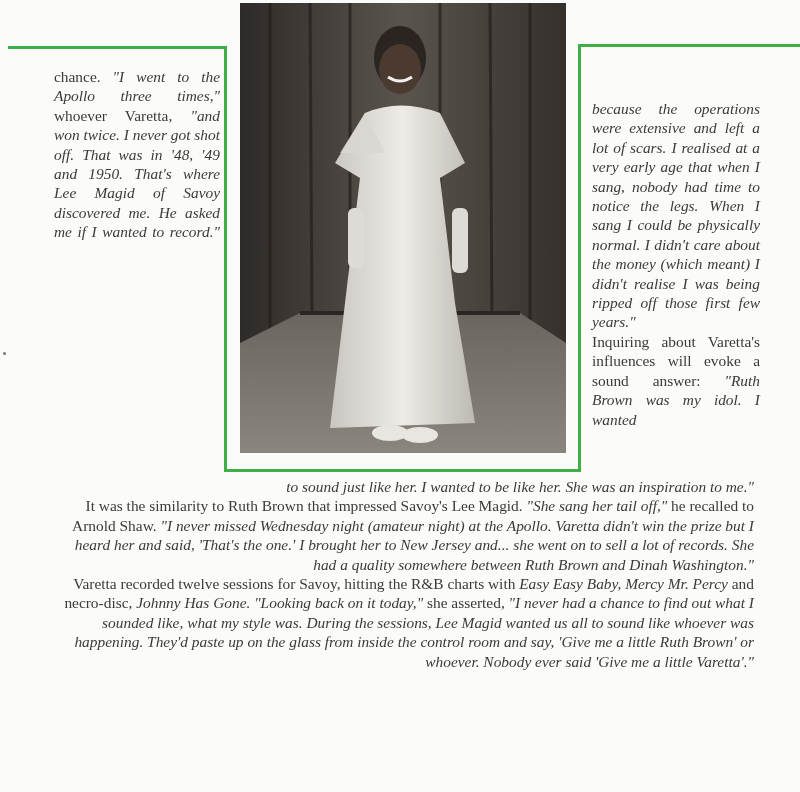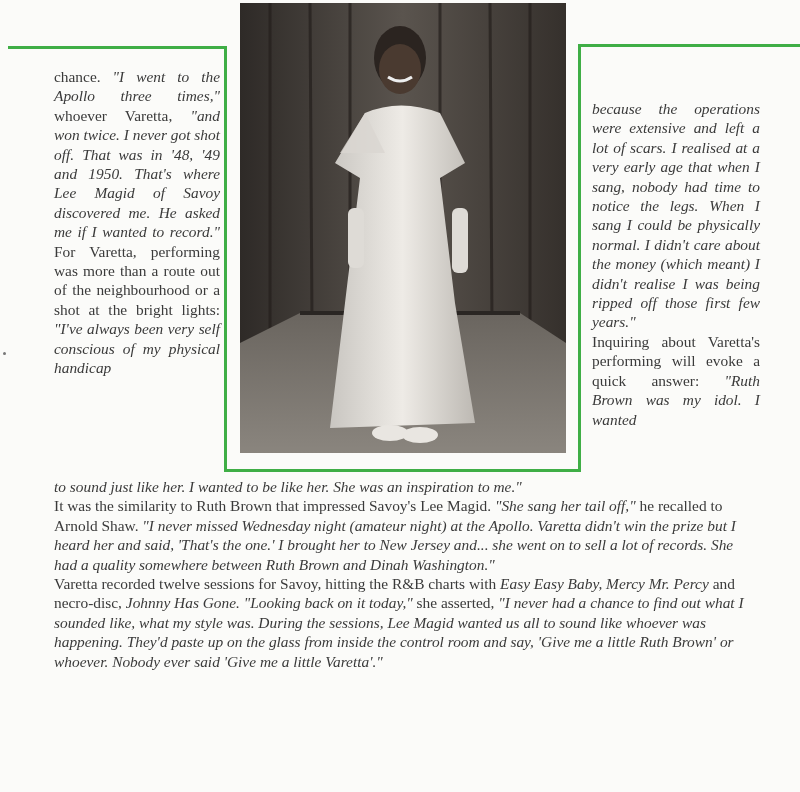--- a/index.html
+++ b/index.html
@@ -7,21 +7,21 @@
     width:800px; height:792px; background:#fbfbf9; position:relative; overflow:hidden;
     font-family:"Liberation Serif","DejaVu Serif",serif; color:#3a3a3a;
   }
   .gline { position:absolute; background:#3fae46; }
   .col { position:absolute; font-size:15.4px; line-height:19.4px; text-align:justify; }
   .col p { margin:0; }
   .col p.justify-last { text-align-last:justify; }
   i { font-style:italic; }
   .photo { position:absolute; left:240px; top:3px; width:326px; height:450px; overflow:hidden; background:#3e3a36; }
   .full { position:absolute; left:54px; top:477px; width:700px; font-size:15.4px; line-height:19.4px; }
-  .full p { margin:0; }
+  .full p { margin:0;text-align:right; }
   .dot { position:absolute; left:3px; top:352px; width:3px; height:3px; background:#777; border-radius:50%; }
 </style>
 </head>
 <body>
 
 <div class="gline" style="left:8px;top:46px;width:219px;height:3px;"></div>
 <div class="gline" style="left:224px;top:46px;width:3px;height:426px;"></div>
 <div class="gline" style="left:224px;top:469px;width:357px;height:3px;"></div>
 <div class="gline" style="left:578px;top:44px;width:3px;height:428px;"></div>
 <div class="gline" style="left:578px;top:44px;width:222px;height:3px;"></div>
@@ -65,25 +65,24 @@
     <path d="M100 150 L125 110 L145 150 Z" fill="#d9d6d1" opacity="0.8"></path>
     <rect x="108" y="205" width="16" height="60" rx="6" fill="#dedbd6"></rect>
     <rect x="212" y="205" width="16" height="65" rx="6" fill="#dedbd6"></rect>
     <ellipse cx="150" cy="430" rx="18" ry="8" fill="#e9e6e1"></ellipse>
     <ellipse cx="180" cy="432" rx="18" ry="8" fill="#e9e6e1"></ellipse>
   </svg>
 </div>
 
 <div class="col" style="left:54px;top:67px;width:166px;">
   <p class="justify-last"><span>chance. </span><i>"I went to the Apollo three times,"</i><span> whoever Varetta, </span><i>"and won twice. I never got shot off. That was in '48, '49 and 1950. That's where Lee Magid of Savoy discovered me. He asked me if I wanted to record."</i></p>
-  <p><span>For Varetta, performing was more than a route out of the neighbourhood or a shot at the bright lights: </span><i>"I've always been very self conscious of my physical handicap</i></p>
 </div>
 
 <div class="col" style="left:592px;top:67px;width:168px;margin-top:32px;">
   <p><i>because the operations were extensive and left a lot of scars. I realised at a very early age that when I sang, nobody had time to notice the legs. When I sang I could be physically normal. I didn't care about the money (which meant) I didn't realise I was being ripped off those first few years."</i></p>
-  <p><span>Inquiring about Varetta's performing will evoke a quick answer: </span><i>"Ruth Brown was my idol. I wanted</i></p>
+  <p><span>Inquiring about Varetta's influences will evoke a sound answer: </span><i>"Ruth Brown was my idol. I wanted</i></p>
 </div>
 
 <div class="full">
   <p><i>to sound just like her. I wanted to be like her. She was an inspiration to me."</i></p>
   <p><span>It was the similarity to Ruth Brown that impressed Savoy's Lee Magid. </span><i>"She sang her tail off,"</i><span> he recalled to Arnold Shaw. </span><i>"I never missed Wednesday night (amateur night) at the Apollo. Varetta didn't win the prize but I heard her and said, 'That's the one.' I brought her to New Jersey and... she went on to sell a lot of records. She had a quality somewhere between Ruth Brown and Dinah Washington."</i></p>
   <p><span>Varetta recorded twelve sessions for Savoy, hitting the R&amp;B charts with </span><i>Easy Easy Baby, Mercy Mr. Percy</i><span> and necro-disc, </span><i>Johnny Has Gone. "Looking back on it today,"</i><span> she asserted, </span><i>"I never had a chance to find out what I sounded like, what my style was. During the sessions, Lee Magid wanted us all to sound like whoever was happening. They'd paste up on the glass from inside the control room and say, 'Give me a little Ruth Brown' or whoever. Nobody ever said 'Give me a little Varetta'."</i></p>
 </div>
 
 </body></html>

